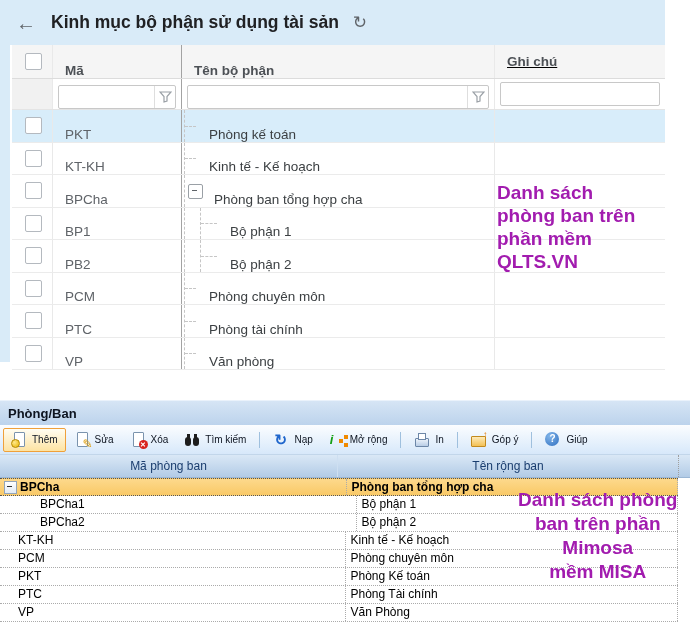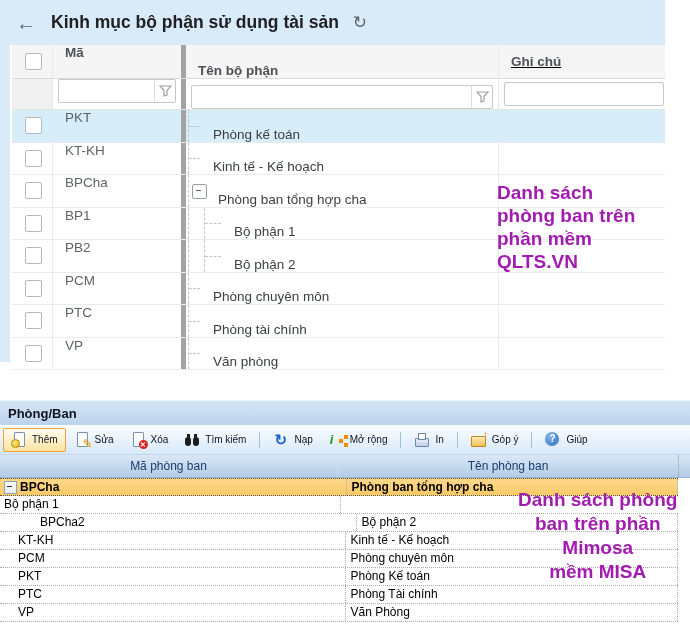--- a/index.html
+++ b/index.html
@@ -14,21 +14,21 @@
   .q-back{margin-left:16px;font-size:20px;color:#5f6368;cursor:pointer;line-height:1;}
   .q-title{margin-left:15px;font-size:17.5px;font-weight:bold;color:#202124;}
   .q-refresh{margin-left:14px;font-size:17px;color:#5f6368;cursor:pointer;line-height:1;}
 
   .q-table{position:absolute;left:12px;top:45px;width:653px;height:317px;background:#fff;}
   .q-hrow{display:flex;height:33px;background:#f5f5f5;border-bottom:1px solid #dcdcdc;align-items:center;}
   .q-frow{display:flex;height:30px;background:#fff;border-bottom:1px solid #e4e4e4;align-items:center;}
   .q-row{display:flex;height:31.5px;align-items:center;border-bottom:1px solid #ebebeb;background:#fff;}
   .q-row.selected{background:#d8edfa;}
   .c-cb{width:40px;align-self:stretch;display:flex;align-items:center;border-right:1px solid #e9e9e9;}
-  .c-code{width:128px;align-self:stretch;display:flex;align-items:flex-start;border-right:5px solid #a3a3a3;}
+  .c-code{width:128px;align-self:stretch;display:flex;align-items:flex-end;border-right:1px solid #a3a3a3;}
   .c-name{width:312px;align-self:stretch;display:flex;align-items:flex-end;border-right:1px solid #e9e9e9;position:relative;}
   .c-note{flex:1;align-self:stretch;display:flex;align-items:center;text-decoration:underline;}
   .q-frow .c-cb{background:#f1f1f1;}
   .hlabel{padding-left:12px;font-size:13.5px;font-weight:bold;color:#4d5156;}
   .cb{width:15px;height:15px;border:1.5px solid #b4b9bf;border-radius:2px;background:#fff;margin-left:13px;cursor:pointer;}
   .code-text{padding-left:12px;font-size:13.5px;color:#5f6368;}
   .name-text{font-size:13.5px;color:#3c4043;position:relative;z-index:2;}
   .note-text{padding-left:12px;font-size:13.5px;color:#3c4043;}
 
   .filterbox{display:flex;align-items:stretch;height:22px;border:1px solid #c8c8c8;border-radius:2px;
@@ -352,29 +352,30 @@
         </div>
         <span class="tsep"></span>
         <div class="tbtn">
           <span class="tb-icon ic-help"></span>
           <span class="tb-label">Giúp</span>
         </div>
       </div>
 
     <div class="m-header">
       <div class="m-h1">Mã phòng ban</div>
-      <div class="m-h2">Tên phòng ban</div>
+      <div class="m-h2">Tên rộng ban</div>
     </div>
 
     <div id="m-rows">
         <div class="m-row selected">
           <div class="m-c1 m-pad-parent"><span class="mexp"></span>BPCha</div>
           <div class="m-c2">Phòng ban tổng hợp cha</div>
         </div>
         <div class="m-row">
+          <div class="m-c1 m-pad-child">BPCha1</div>
           <div class="m-c2">Bộ phận 1</div>
         </div>
         <div class="m-row">
           <div class="m-c1 m-pad-child">BPCha2</div>
           <div class="m-c2">Bộ phận 2</div>
         </div>
         <div class="m-row">
           <div class="m-c1 m-pad-root">KT-KH</div>
           <div class="m-c2">Kinh tế - Kế hoạch</div>
         </div>

